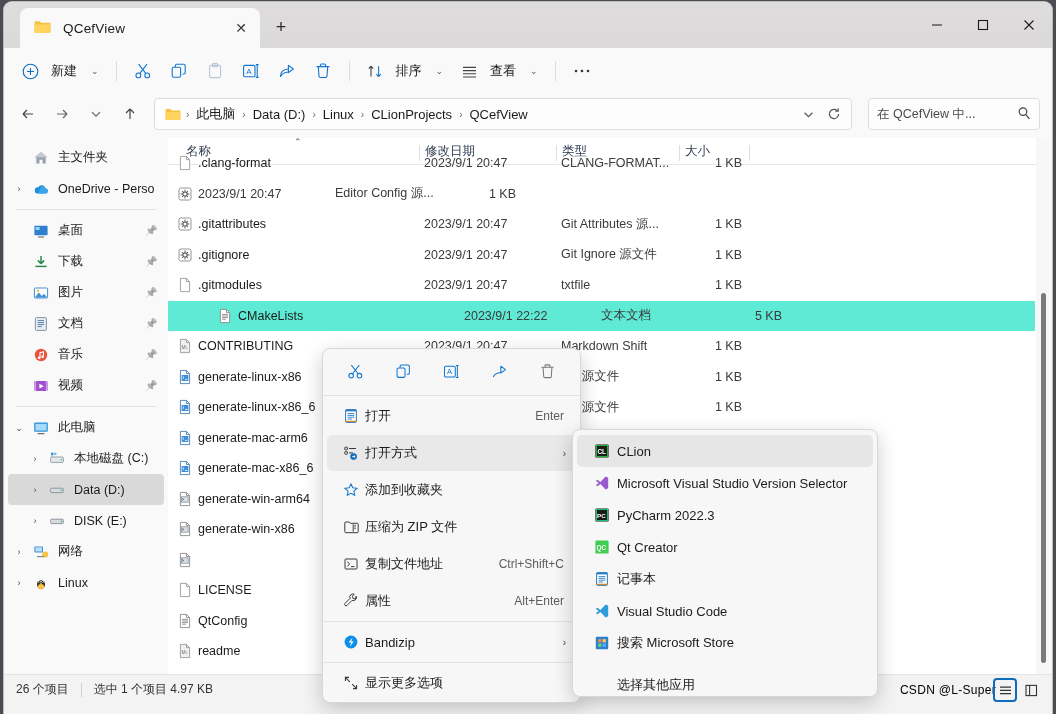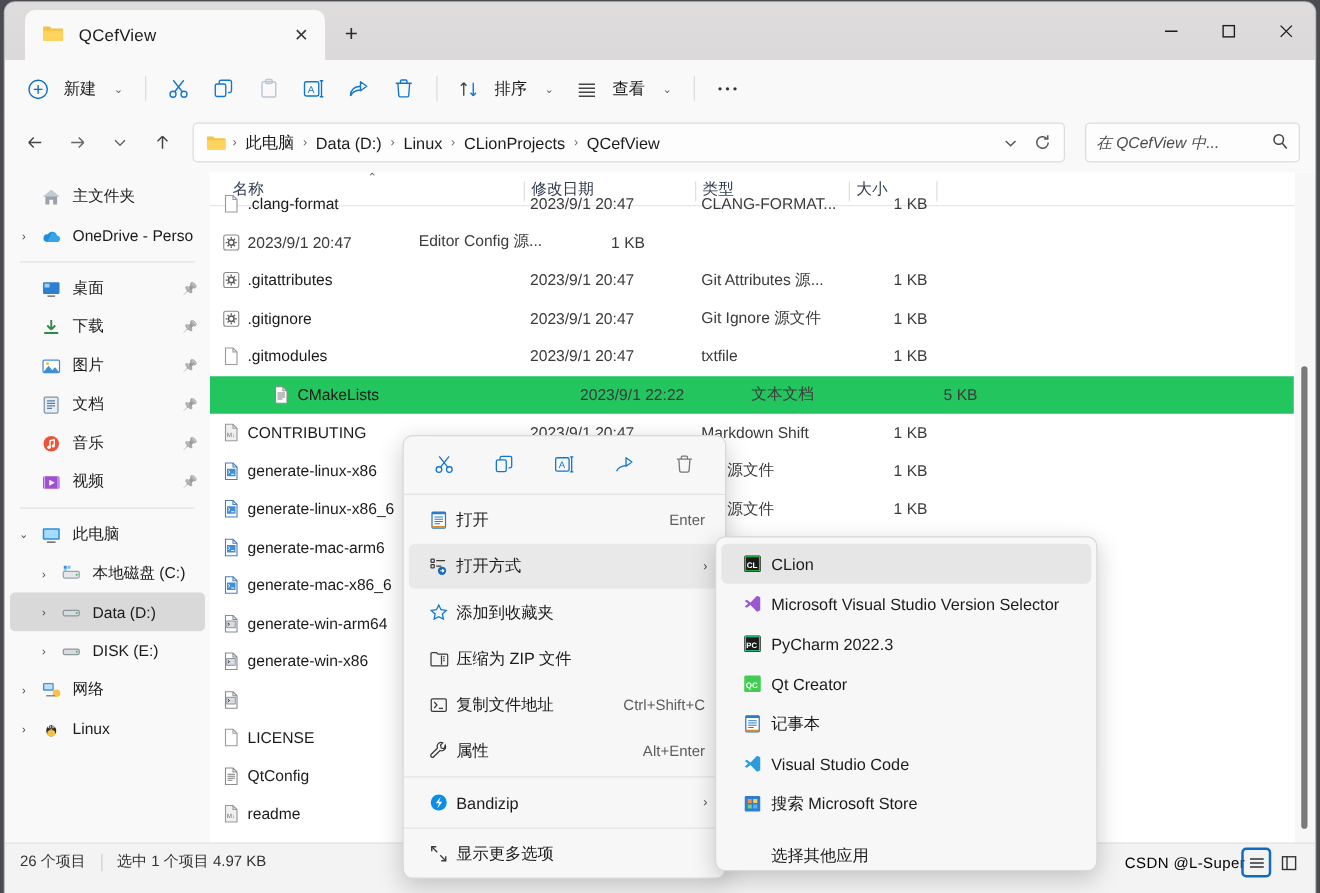--- a/index.html
+++ b/index.html
@@ -63,21 +63,21 @@
   .addrbox{
     flex:1;height:32px;margin-left:6px;background:#fdfdfd;border:1px solid #dcdcdc;
     border-radius:4px;display:flex;align-items:center;padding:0 4px 0 8px;box-sizing:border-box;
   }
   .crumbs{flex:1;display:flex;align-items:center;gap:0;overflow:hidden;}
   .crumb{font-size:13px;color:#1b1b1b;padding:2px 6px;border-radius:3px;white-space:nowrap;}
   .sep{color:#6b6b6b;font-size:10px;padding:0 1px;}
   .addrbtn{width:26px;height:26px;display:flex;align-items:center;justify-content:center;color:#444;border-radius:4px;}
   .searchbox{
     width:172px;height:32px;margin-left:14px;background:#fdfdfd;border:1px solid #dcdcdc;
-    border-radius:4px;display:flex;align-items:center;padding:0 8px;box-sizing:border-box;font-style:italic;
+    border-radius:4px;display:flex;align-items:center;padding:0 8px;box-sizing:border-box;
   }
   .searchbox .ph{flex:1;font-size:12.5px;color:#4a4a4a;white-space:nowrap;overflow:hidden;}
 
   
   .content{position:relative;height:536px;background:#ffffff;display:flex;}
 
   
   .nav{
     width:164px;background:#f9f9f9;padding-top:4px;box-sizing:border-box;
     position:relative;overflow:hidden;
@@ -106,21 +106,21 @@
   .c-date{width:137px;padding-left:5px;box-sizing:border-box;}
   .c-type{width:123px;padding-left:5px;box-sizing:border-box;}
   .c-size{width:70px;padding-left:5px;box-sizing:border-box;}
   .sortcaret{position:absolute;left:126px;top:-6px;color:#555;font-size:9px;}
 
   .rows{position:absolute;left:0;right:0;top:26px;bottom:0;overflow:hidden;}
   .frow{
     height:30.5px;display:flex;align-items:center;box-sizing:border-box;
     padding-left:4px;margin-right:17px;
   }
-  .frow.sel{background:#22c55e;padding-left:44px;}
+  .frow.sel{background:#5eead4;padding-left:44px;}
   .fico{width:26px;min-width:26px;display:flex;align-items:center;justify-content:center;}
   .fname{width:226px;font-size:12.5px;color:#1b1b1b;white-space:nowrap;overflow:hidden;}
   .fdate{width:137px;font-size:12.5px;color:#3b3b3b;}
   .ftype{width:123px;font-size:12.5px;color:#3b3b3b;white-space:nowrap;overflow:hidden;}
   .fsize{width:70px;font-size:12.5px;color:#3b3b3b;text-align:right;padding-right:12px;box-sizing:border-box;}
 
   
   .vscroll{position:absolute;right:0;top:0;bottom:0;width:16px;background:#f7f7f7;}
   .vthumb{position:absolute;right:6px;width:5px;border-radius:3px;background:#7a7a7a;}
 

